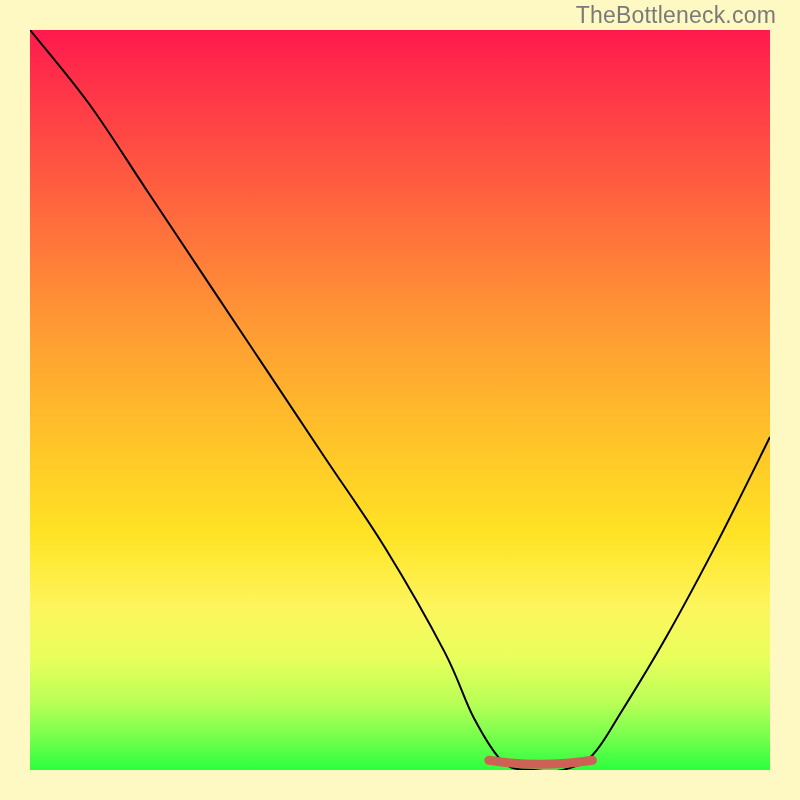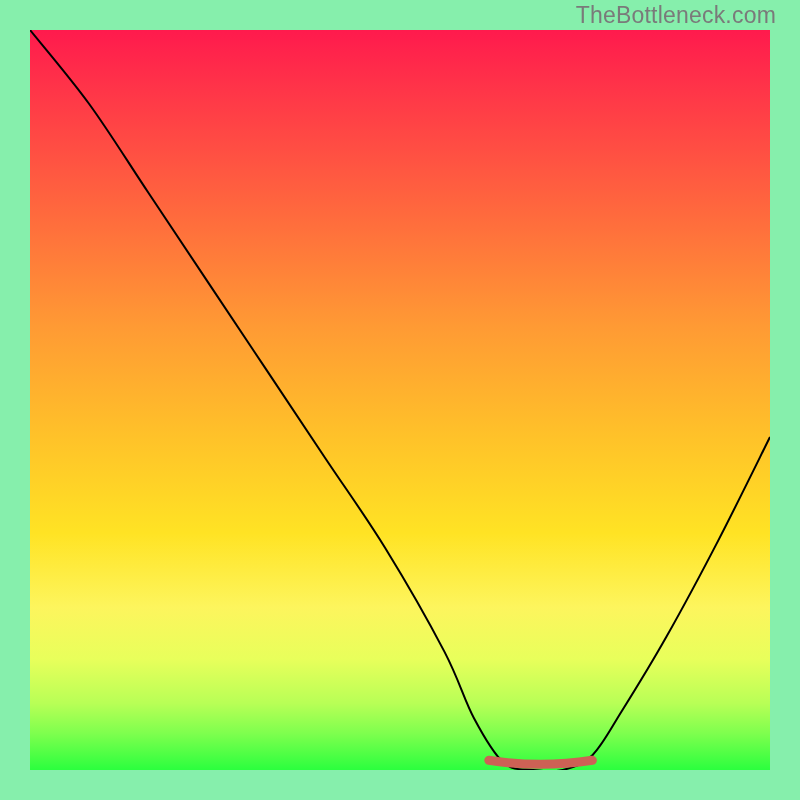--- a/index.html
+++ b/index.html
@@ -8,21 +8,21 @@
     width: 800px;
     height: 800px;
     background: #000;
     font-family: Arial, Helvetica, sans-serif;
     overflow: hidden;
   }
   .frame {
     position: relative;
     width: 800px;
     height: 800px;
-    background: #86efac;
+    background: #fef9c3;
   }
   .plot-area {
     position: absolute;
     left: 30px;
     top: 30px;
     width: 740px;
     height: 740px;
     
     background: linear-gradient(to bottom,
       #ff1a4d 0%,

